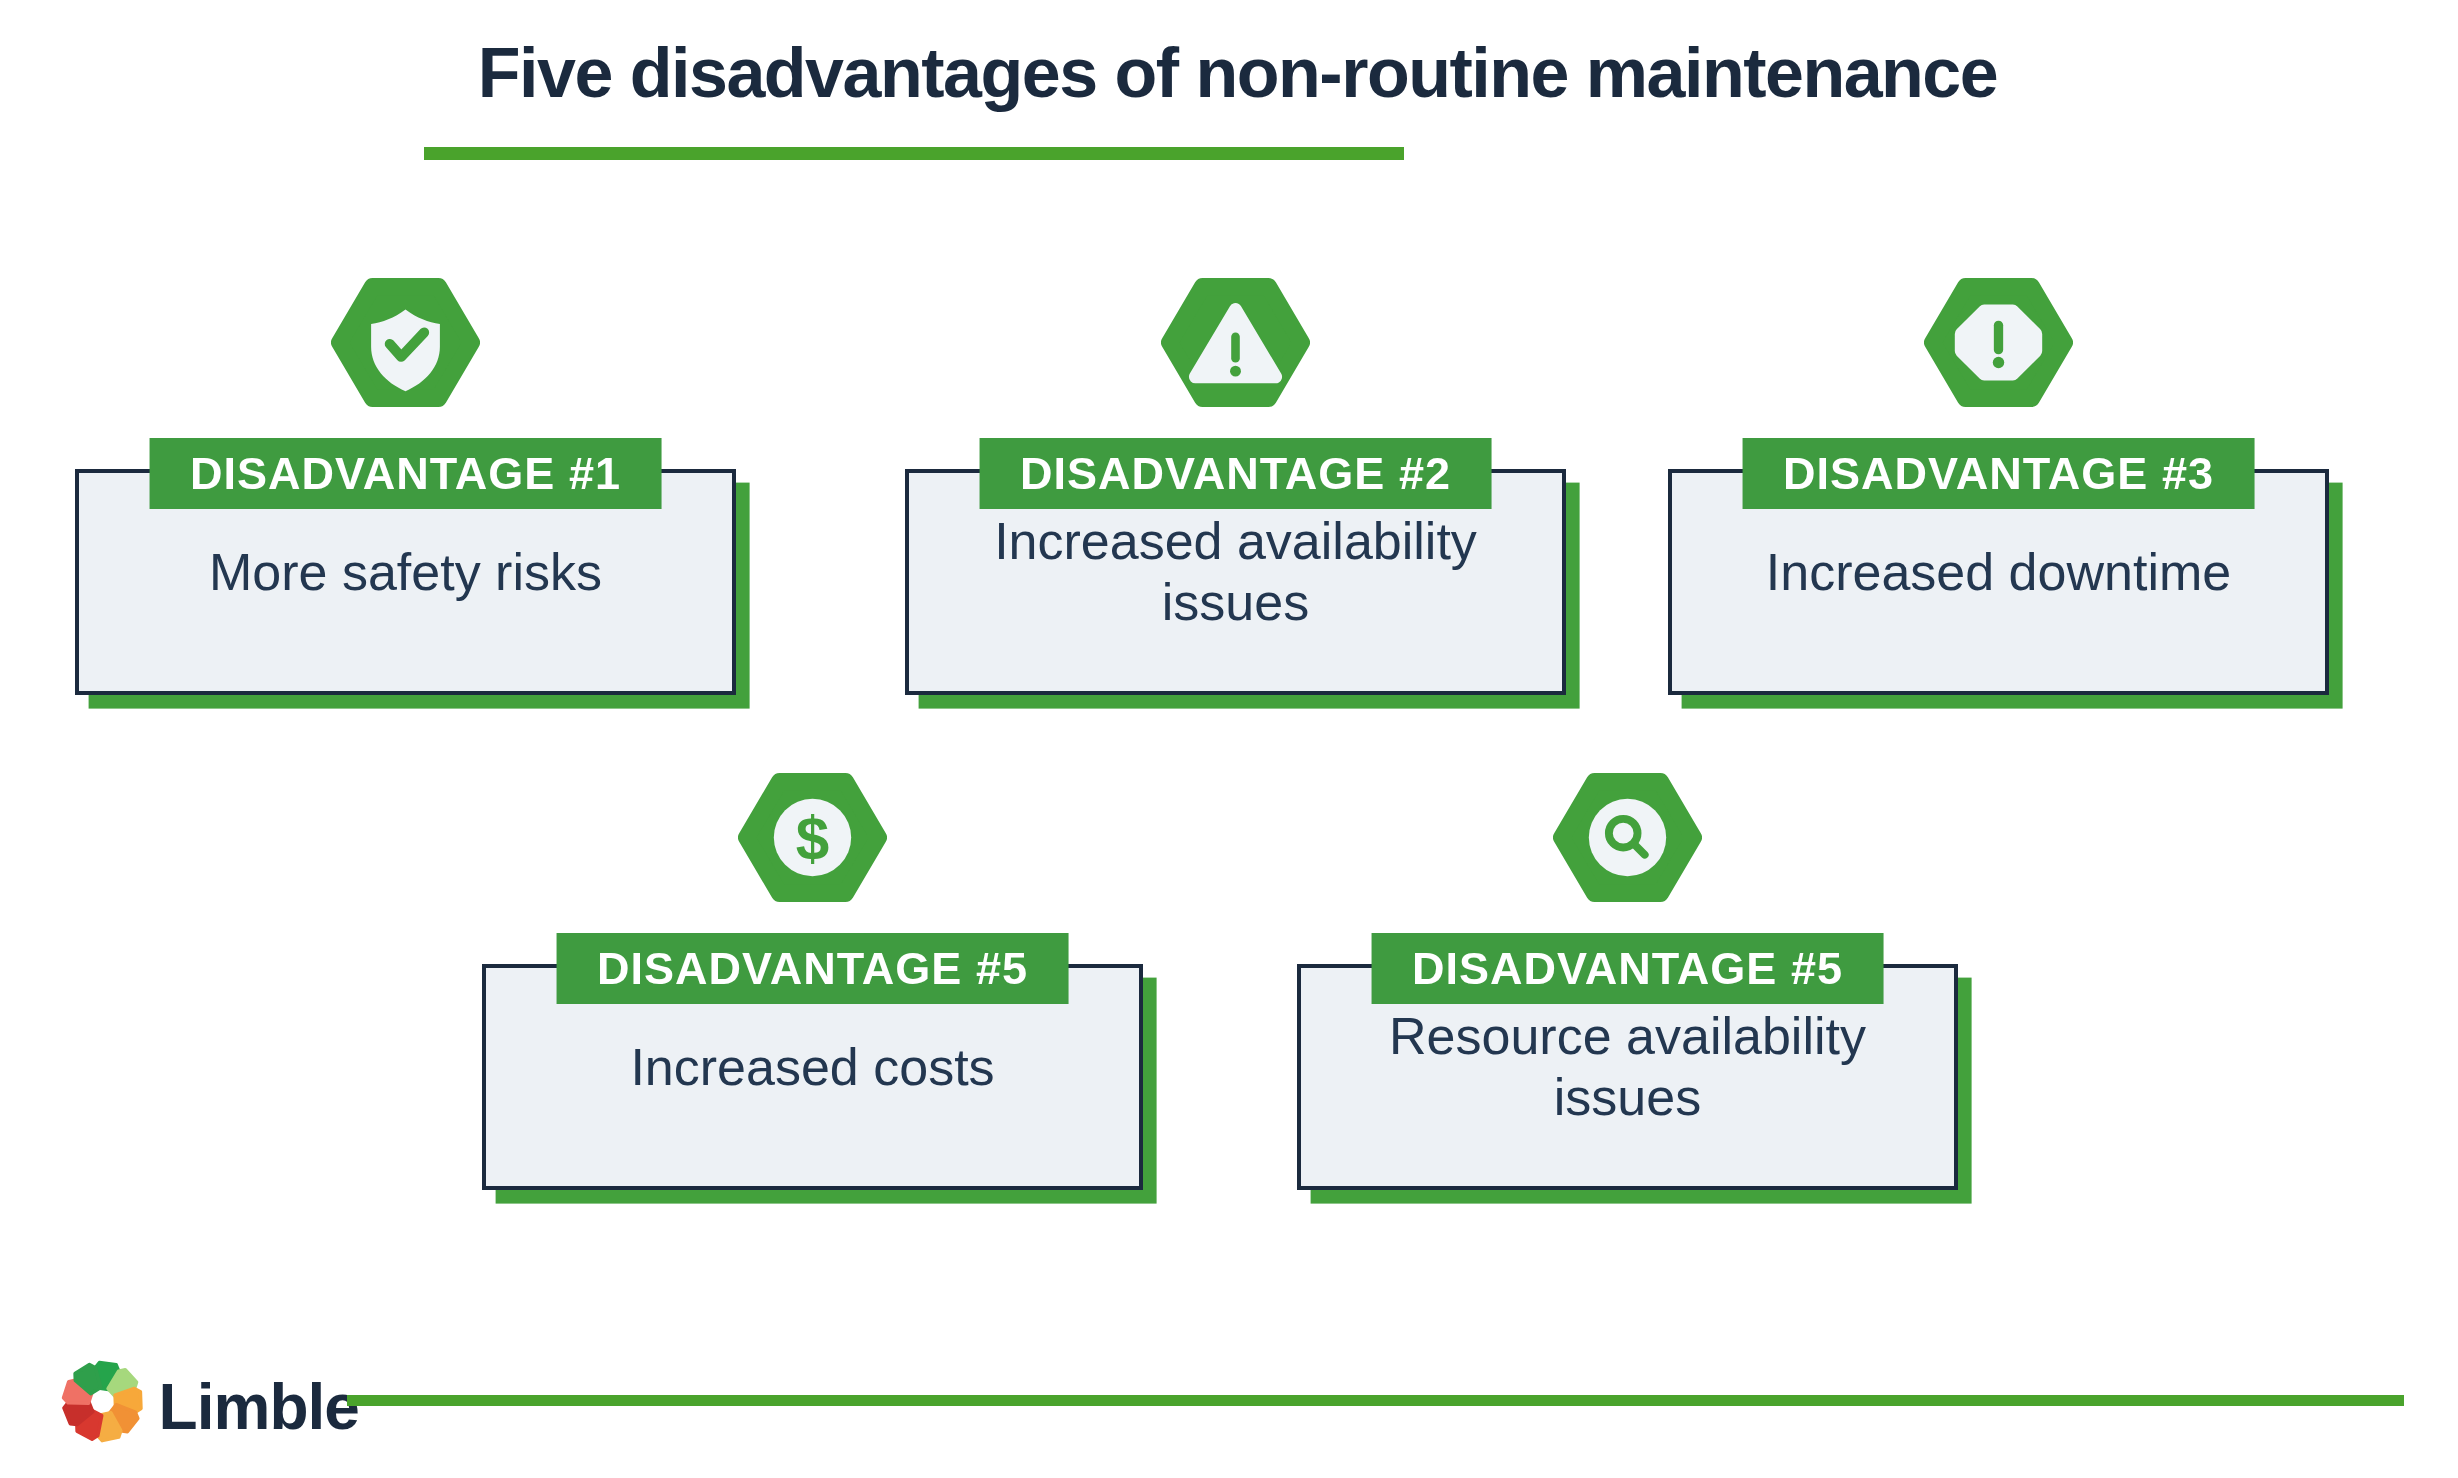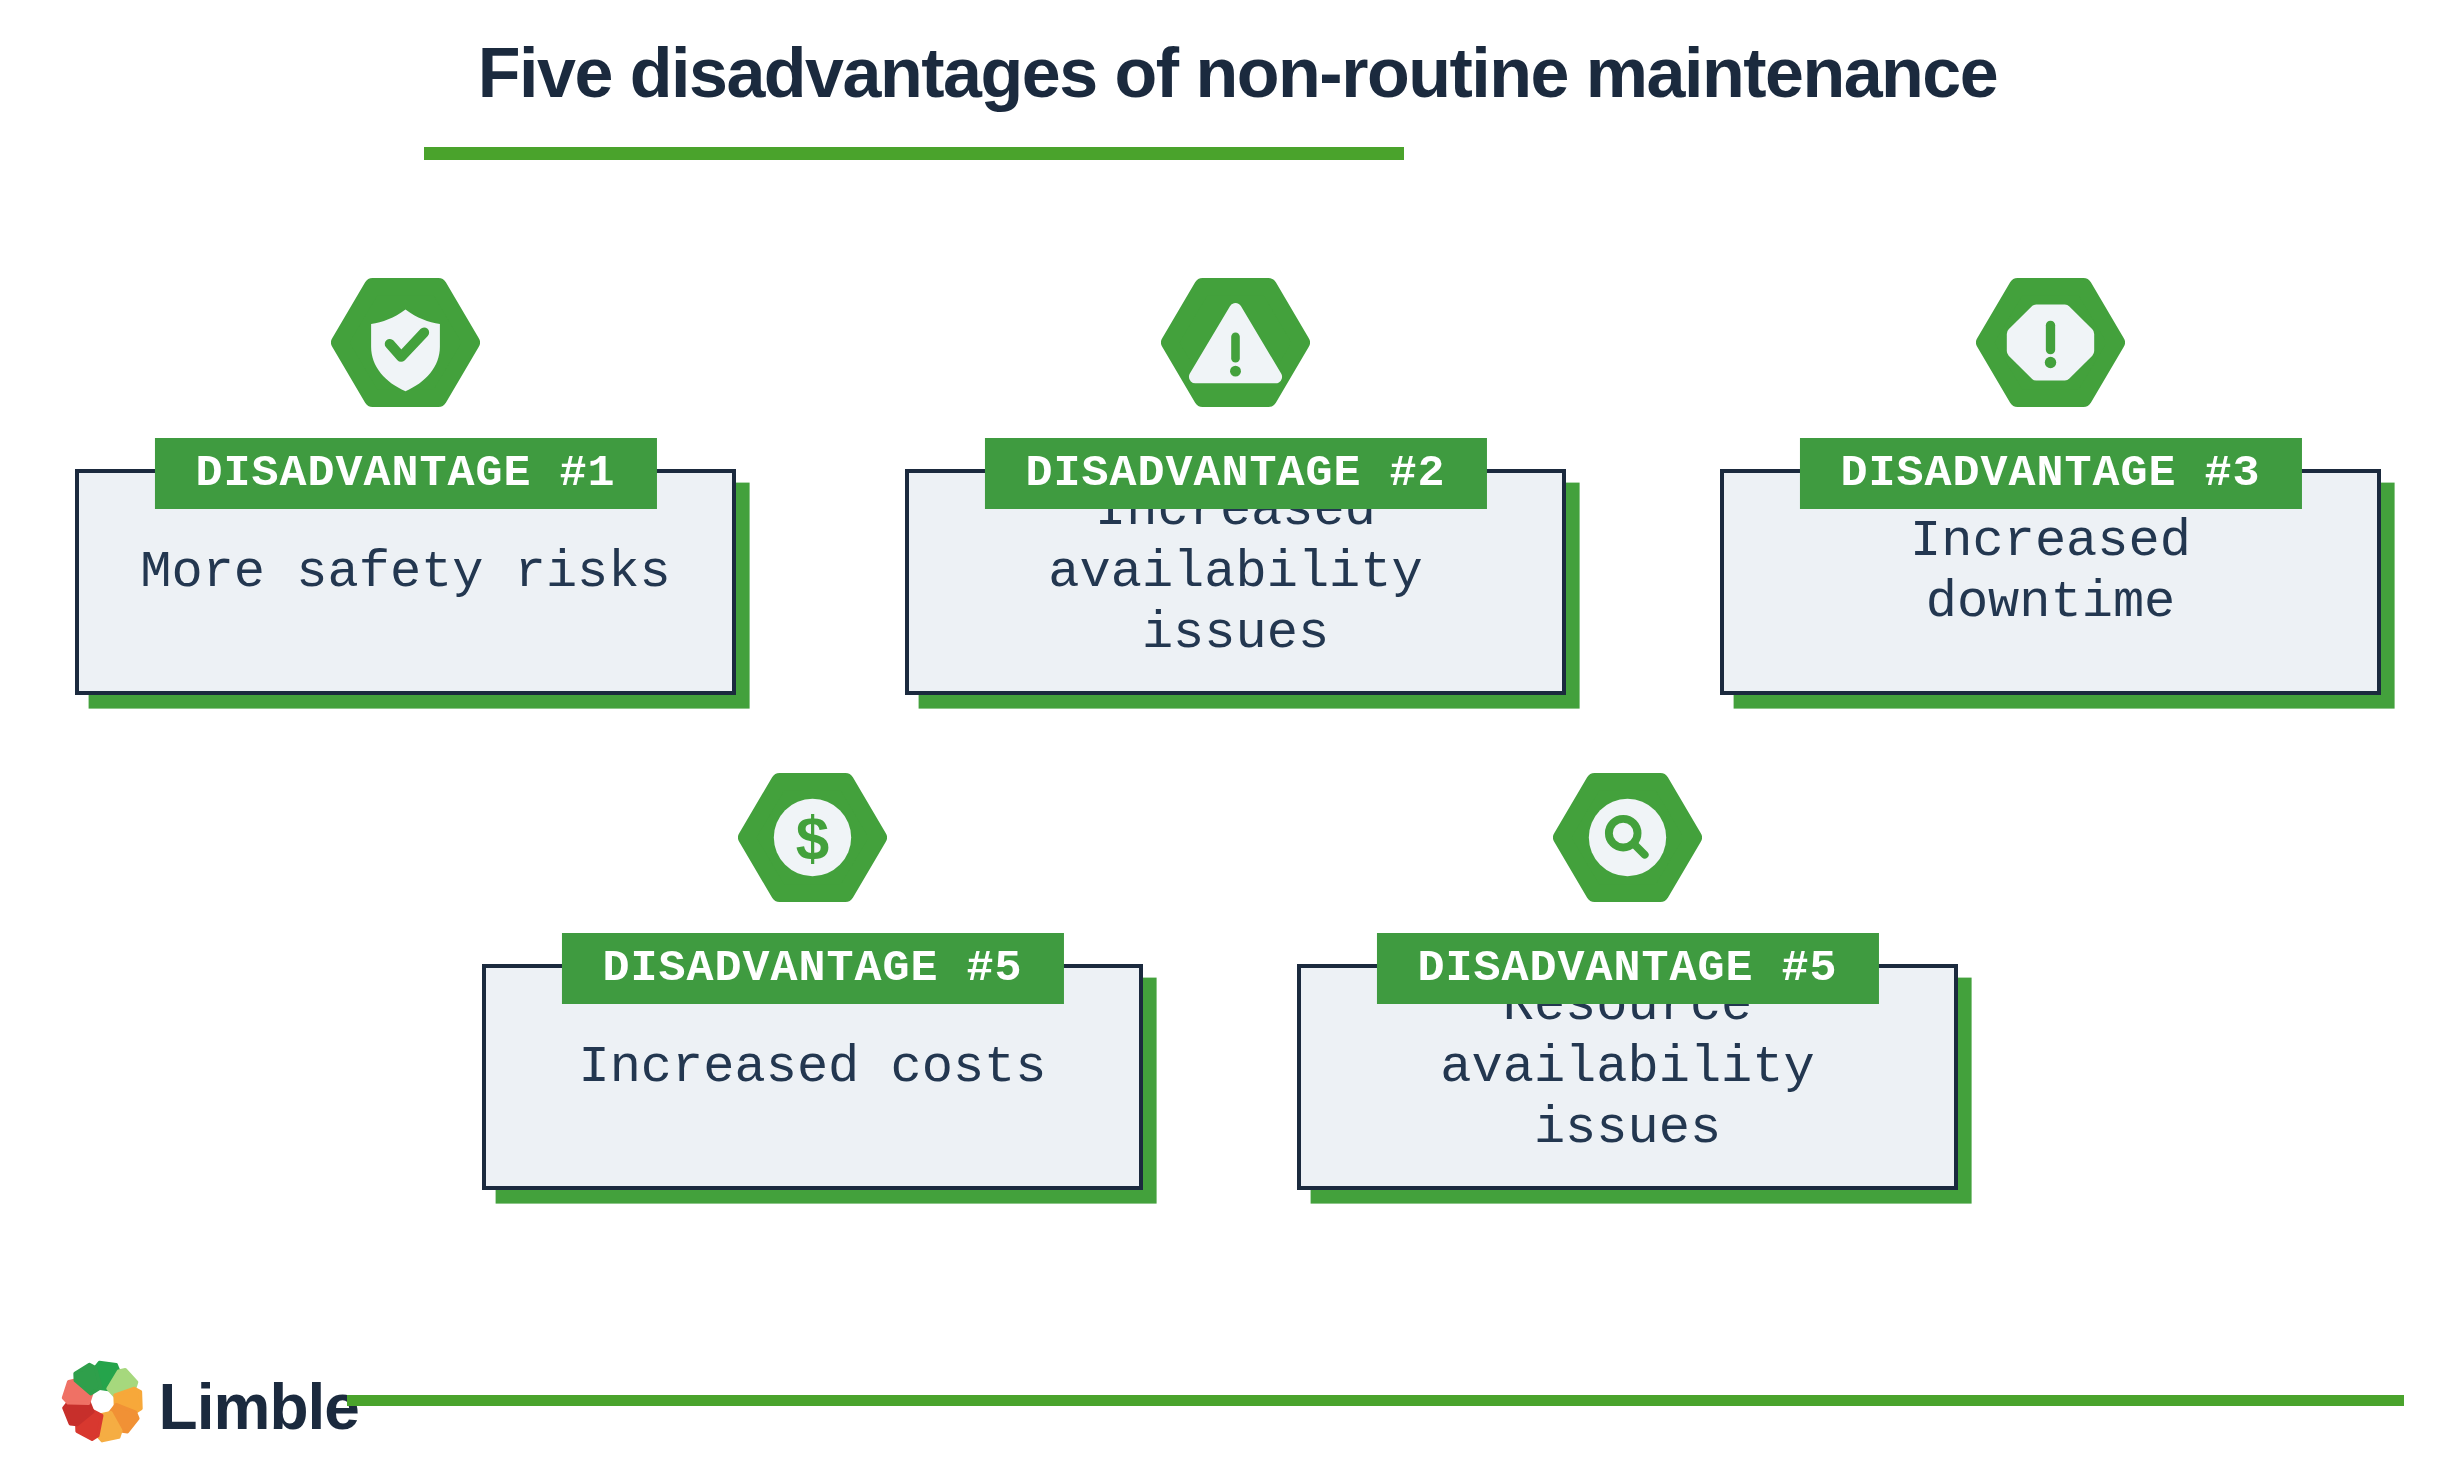--- a/index.html
+++ b/index.html
@@ -19,32 +19,32 @@
     padding-left:16px;
   }
   .title-underline{
     position:absolute;left:424px;top:147px;
     width:980px;height:12.6px;background:#4aa32c;
   }
   
   .col{position:absolute;width:661px;}
   .col.c1{left:75px;top:272px;}
   .col.c2{left:905px;top:272px;}
-  .col.c3{left:1720px;top:272px;}
+  .col.c3{left:1668px;top:272px;}
   .col.c4{left:482px;top:767px;}
   .col.c5{left:1297px;top:767px;}
   .hex{display:block;margin:0 auto;width:149px;height:141px;}
   .card{
     position:relative;
     margin-top:56px;
     height:218px;
     background:#edf1f5;
     border:4.9px solid #1b2a3e;
     box-shadow:13.6px 13.6px 0 0 #43a13c;
-    display:flex;align-items:center;justify-content:center;font-family:Liberation Mono, monospace;
+    display:flex;align-items:center;justify-content:center;
   }
   .badge{
     position:absolute;top:-35px;left:50%;transform:translateX(-50%);
     height:71px;line-height:71px;
     padding:0 41px;white-space:nowrap;
     background:#3f9b40;color:#ffffff;
     font-size:45px;font-weight:700;letter-spacing:1px;
     text-align:center;
   }
   .card-text{

